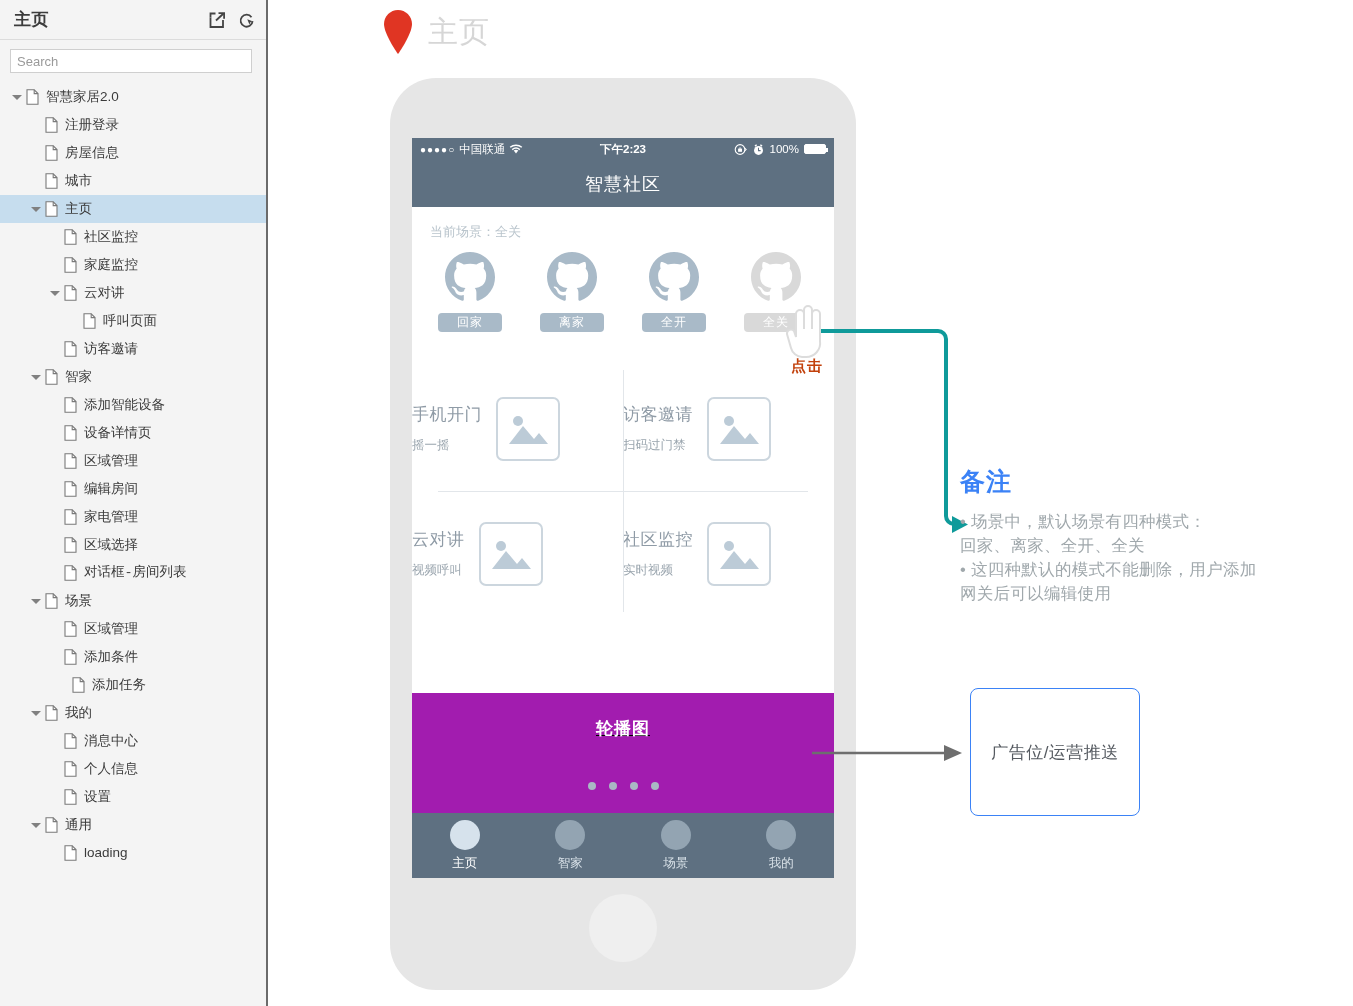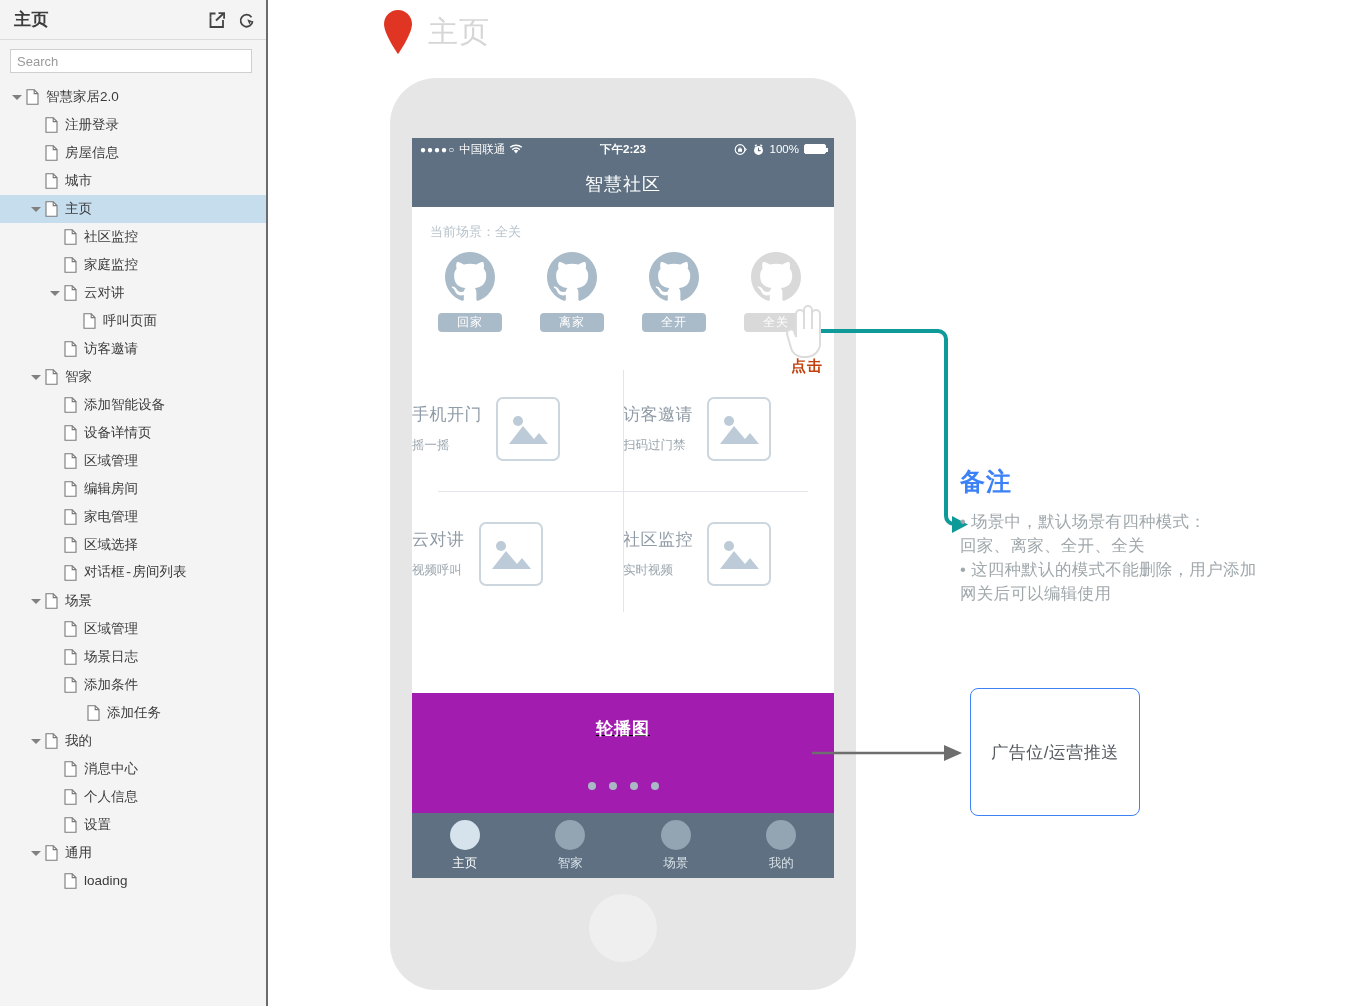--- a/index.html
+++ b/index.html
@@ -392,31 +392,23 @@
               <path d="M8.2 .8v3.8H12" fill="none" stroke="#7a7a7a" stroke-width="1.1"></path>
             </svg></span>
           <span class="tree-label">区域管理</span>
         </div>
         <div class="tree-row" style="padding-left: 48px;">
           <span class="twisty"></span>
           <span class="doc-icon"><svg viewBox="0 0 13 16" width="13" height="16">
               <path d="M1 .8h7.2L12 4.6V15.2H1z" fill="#fff" stroke="#7a7a7a" stroke-width="1.1"></path>
               <path d="M8.2 .8v3.8H12" fill="none" stroke="#7a7a7a" stroke-width="1.1"></path>
             </svg></span>
-          <span class="tree-label">场景日志</span>
-        </div>
-        <div class="tree-row" style="padding-left: 48px;">
-          <span class="twisty"></span>
-          <span class="doc-icon"><svg viewBox="0 0 13 16" width="13" height="16">
-              <path d="M1 .8h7.2L12 4.6V15.2H1z" fill="#fff" stroke="#7a7a7a" stroke-width="1.1"></path>
-              <path d="M8.2 .8v3.8H12" fill="none" stroke="#7a7a7a" stroke-width="1.1"></path>
-            </svg></span>
           <span class="tree-label">添加条件</span>
         </div>
-        <div class="tree-row" style="padding-left: 71px;">
+        <div class="tree-row" style="padding-left: 56px;">
           <span class="twisty"></span>
           <span class="doc-icon"><svg viewBox="0 0 13 16" width="13" height="16">
               <path d="M1 .8h7.2L12 4.6V15.2H1z" fill="#fff" stroke="#7a7a7a" stroke-width="1.1"></path>
               <path d="M8.2 .8v3.8H12" fill="none" stroke="#7a7a7a" stroke-width="1.1"></path>
             </svg></span>
           <span class="tree-label">添加任务</span>
         </div>
         <div class="tree-row" style="padding-left: 29px;">
           <span class="twisty open"></span>
           <span class="doc-icon"><svg viewBox="0 0 13 16" width="13" height="16">

